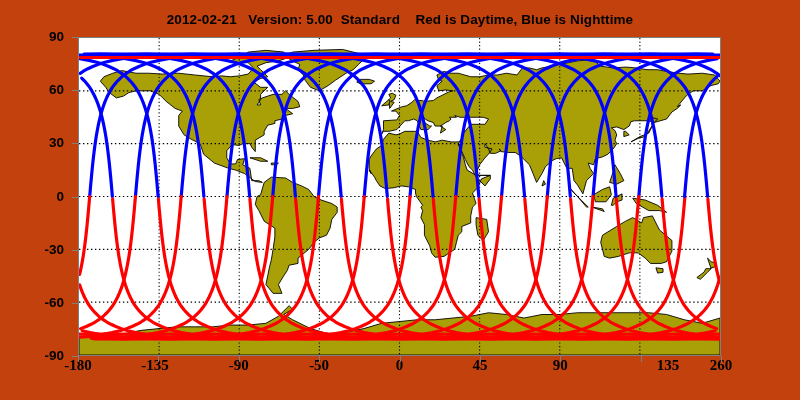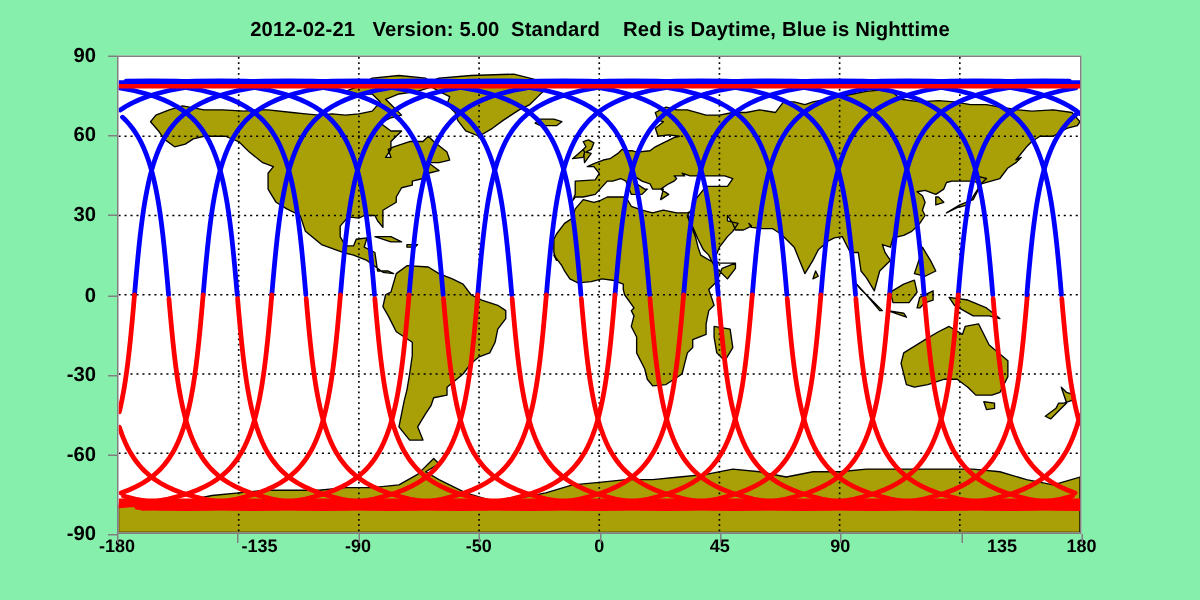--- a/index.html
+++ b/index.html
@@ -1,33 +1,33 @@
 <!DOCTYPE html>
 <html><head>
 <meta charset="utf-8">
 <style>
   html,body{margin:0;padding:0;background:#ffffff;}
   body{width:800px;height:400px;overflow:hidden;
        font-family:"Liberation Sans",sans-serif;}
-  #stage{position:relative;width:800px;height:400px;background:#86efac;}
+  #stage{position:relative;width:800px;height:400px;background:#c2410c;}
 
   #title{position:absolute;left:0;top:12px;width:800px;text-align:center;
          font-size:13.5px;font-weight:bold;color:#000;letter-spacing:.1px;
          white-space:pre;}
 
   
   #plot{position:absolute;left:78px;top:37px;width:643px;height:319px;
         border:1.5px solid #808080;box-sizing:border-box;background:#fff;
         overflow:hidden;}
   #mapsvg{position:absolute;left:0;top:0;width:100%;height:100%;display:block;}
 
   .ylab{position:absolute;right:736px;font-size:13.5px;font-weight:bold;
         color:#000;text-align:right;width:120px;line-height:1;}
-  .xlab{position:absolute;top:358px;font-size:12px;font-weight:bold;
-        color:#000;text-align:center;width:80px;line-height:1;}
+  .xlab{position:absolute;top:358px;font-size:15px;font-weight:bold;
+        color:#000;text-align:center;width:80px;line-height:1;font-family:Liberation Serif, serif;}
   .tick-v{position:absolute;background:#808080;width:1px;}
   .tick-h{position:absolute;background:#808080;height:1px;}
 </style>
 </head>
 <body>
 
 <div id="stage">
 
   <div id="title">2012-02-21   Version: 5.00  Standard    Red is Daytime, Blue is Nighttime</div>
 
@@ -131,29 +131,29 @@
     <div class="ylab" style="top: 189.5px;">0</div>
     <div class="tick-h" style="left: 72px; top: 196.5px; width: 6px;"></div>
     <div class="ylab" style="top: 242.667px;">-30</div>
     <div class="tick-h" style="left: 72px; top: 249.667px; width: 6px;"></div>
     <div class="ylab" style="top: 295.833px;">-60</div>
     <div class="tick-h" style="left: 72px; top: 302.833px; width: 6px;"></div>
     <div class="ylab" style="top: 349px;">-90</div>
     <div class="tick-h" style="left: 72px; top: 356px; width: 6px;"></div>
     <div class="xlab" style="left: 38px;">-180</div>
     <div class="tick-v" style="left: 78px; top: 356px; height: 6px;"></div>
-    <div class="xlab" style="left: 133px; text-align: center;">-135</div>
+    <div class="xlab" style="left: 115px; text-align: center;">-135</div>
     <div class="tick-v" style="left: 158.375px; top: 356px; height: 6px;"></div>
     <div class="xlab" style="left: 198.75px;">-90</div>
     <div class="tick-v" style="left: 238.75px; top: 356px; height: 6px;"></div>
     <div class="xlab" style="left: 279.125px;">-50</div>
     <div class="tick-v" style="left: 319.125px; top: 356px; height: 6px;"></div>
     <div class="xlab" style="left: 359.5px;">0</div>
     <div class="tick-v" style="left: 399.5px; top: 356px; height: 6px;"></div>
     <div class="xlab" style="left: 439.875px;">45</div>
     <div class="tick-v" style="left: 479.875px; top: 356px; height: 6px;"></div>
     <div class="xlab" style="left: 520.25px;">90</div>
     <div class="tick-v" style="left: 560.25px; top: 356px; height: 6px;"></div>
     <div class="xlab" style="left: 628px;">135</div>
     <div class="tick-v" style="left: 640.625px; top: 356px; height: 6px;"></div>
-    <div class="xlab" style="left: 681px;">180</div>
+    <div class="xlab" style="left: 681px;">260</div>
     <div class="tick-v" style="left: 721px; top: 356px; height: 6px;"></div>
   </div>
 
 </body></html>

